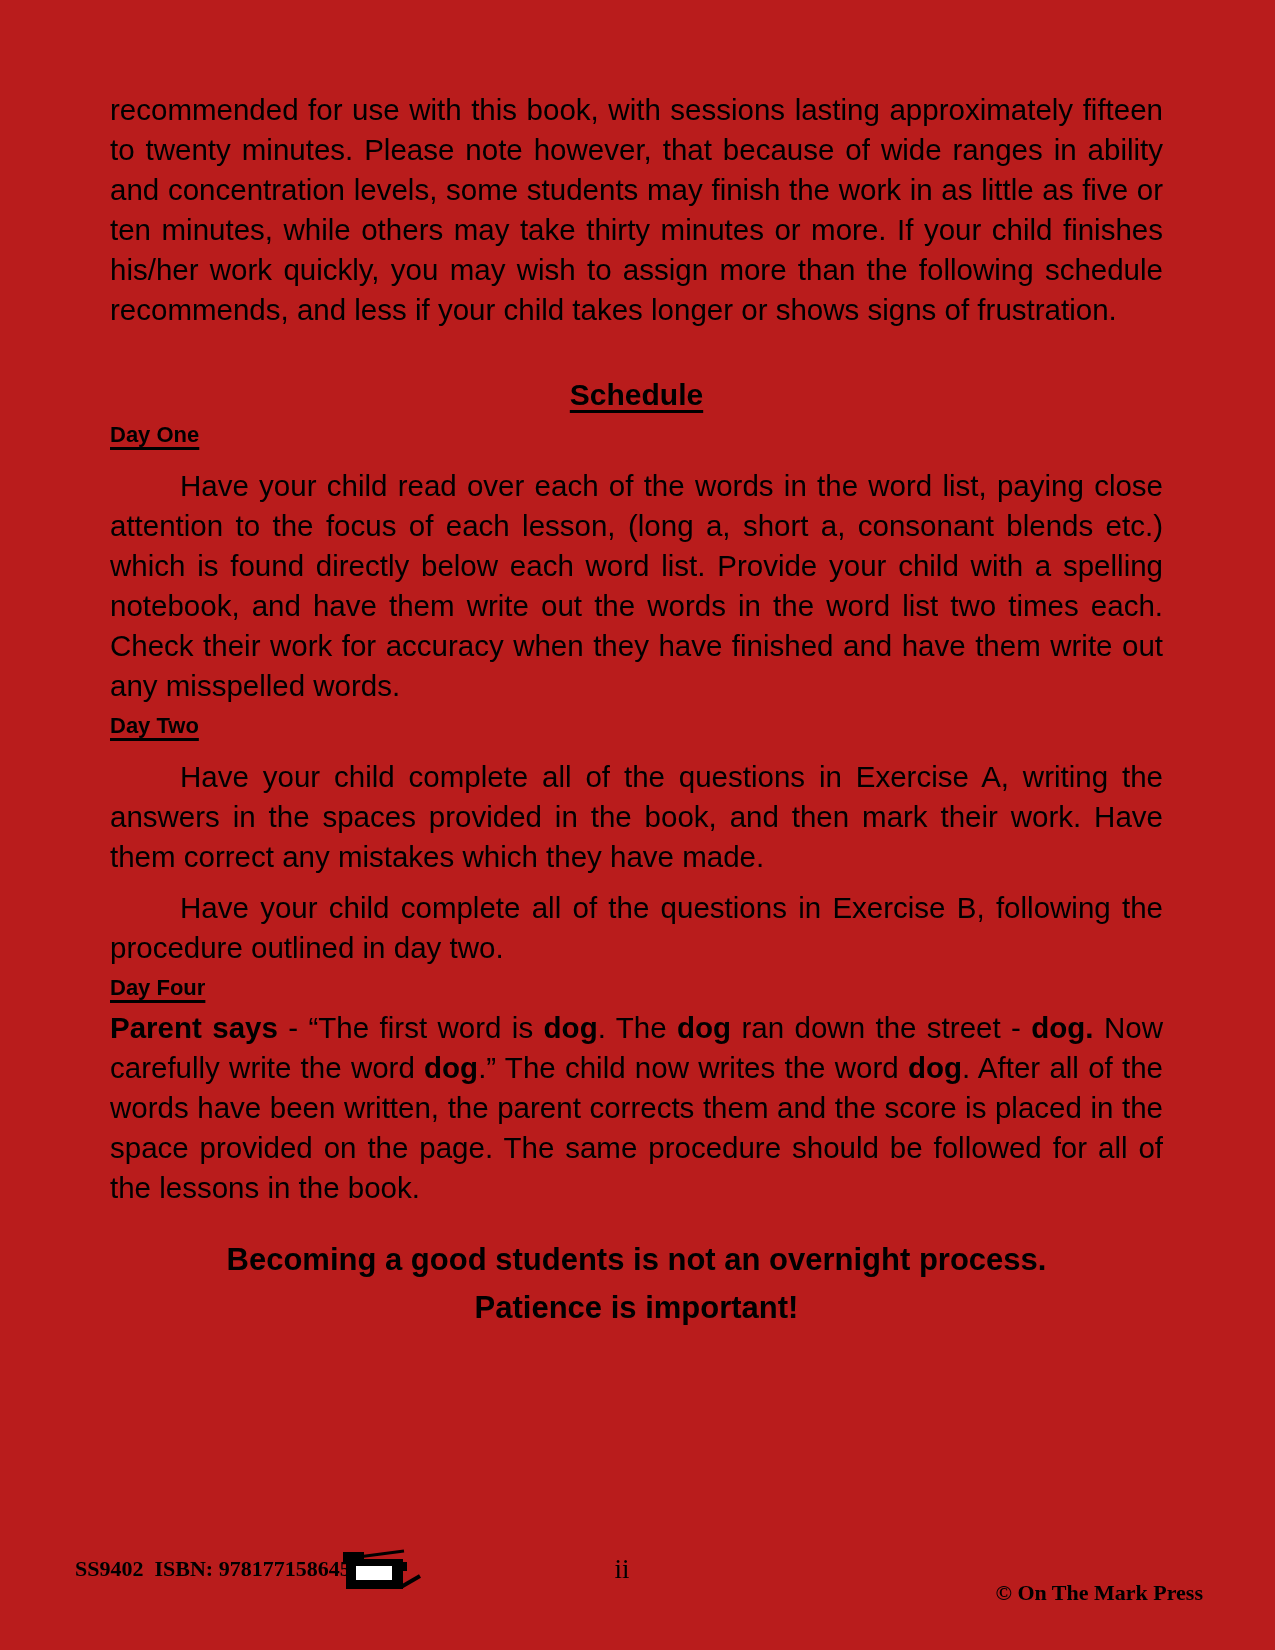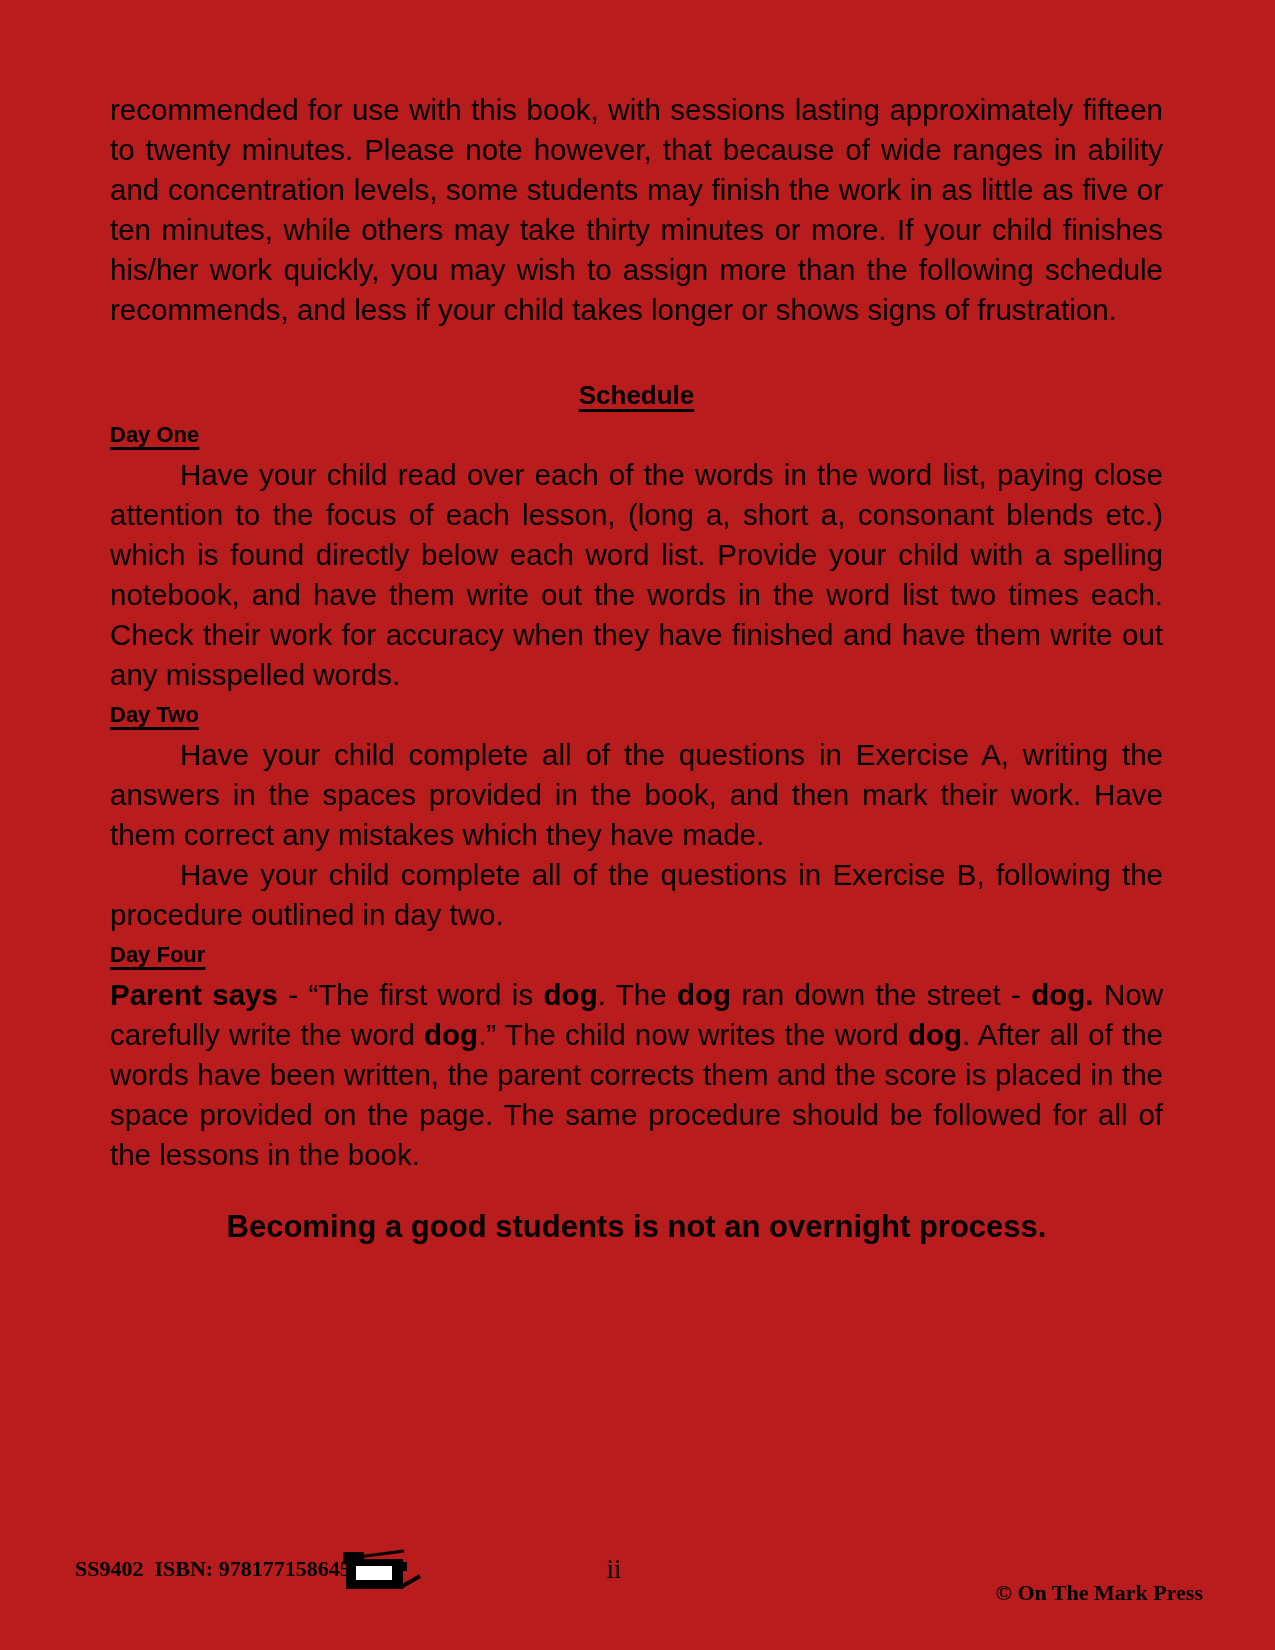--- a/index.html
+++ b/index.html
@@ -18,24 +18,24 @@
     top: 90px;
     width: 1053px;
   }
   .body-text {
     margin: 0;
     font-size: 29.5px;
     line-height: 40px;
     text-align: justify;
     text-justify: inter-word;
   }
-  .indented { text-indent: 70px; }
+  .indented { text-indent: 70px; margin-top: 11px; }
   .center-heading {
     margin: 45px 0 0 0;
-    font-size: 26px;
+    font-size: 30px;
     line-height: 40px;
     font-weight: bold;
     text-align: center;
     text-decoration: underline;
     text-decoration-thickness: 3px;
     text-underline-offset: 5px;
   }
   .day-heading {
     margin: 0;
     font-size: 22px;
@@ -69,21 +69,21 @@
     font-weight: bold;
     white-space: pre;
   }
   .footer-logo {
     position: absolute;
     left: 340px;
     top: 0px;
   }
   .footer-center {
     position: absolute;
-    left: 0;
+    left: 8px;
     width: 1228px;
     top: 6px;
     text-align: center;
     font-size: 27px;
     font-weight: normal;
   }
   .footer-right {
     position: absolute;
     right: 72px;
     top: 8px;
@@ -109,20 +109,21 @@
     <p class="body-text indented">Have your child complete all of the questions in Exercise A, writing the answers in the spaces provided in the book, and then mark their work.  Have them correct any mistakes which they have made.</p>
 
     <p class="body-text indented">Have your child complete all of the questions in Exercise B, following the procedure outlined in day two.</p>
 
     <h3 class="day-heading">Day Four</h3>
 
     <p class="body-text runs-paragraph"><span class="b">Parent says</span><span> - “The first word is </span><span class="b">dog</span><span>.  The </span><span class="b">dog</span><span> ran down the street - </span><span class="b">dog.</span><span> Now carefully write the word </span><span class="b">dog</span><span>.”  The child now writes the word </span><span class="b">dog</span><span>. After all of the words have been written, the parent corrects them and the score is placed in the space provided on the page. The same procedure should be followed for all of the lessons in the book.</span></p>
 
     <div class="closing">
       <div>Becoming a good students is not an overnight process.</div>
+      <div>Patience is important!</div>
     </div>
   </div>
 
   <div class="footer">
     <span class="footer-left">SS9402  ISBN: 9781771586450</span>
 
     <span class="footer-logo">
       <svg width="82" height="46" viewBox="0 0 82 46" xmlns="http://www.w3.org/2000/svg">
         <rect x="3" y="4" width="21" height="10" fill="#000"></rect>
         <line x1="18" y1="9" x2="64" y2="3" stroke="#000" stroke-width="3"></line>

